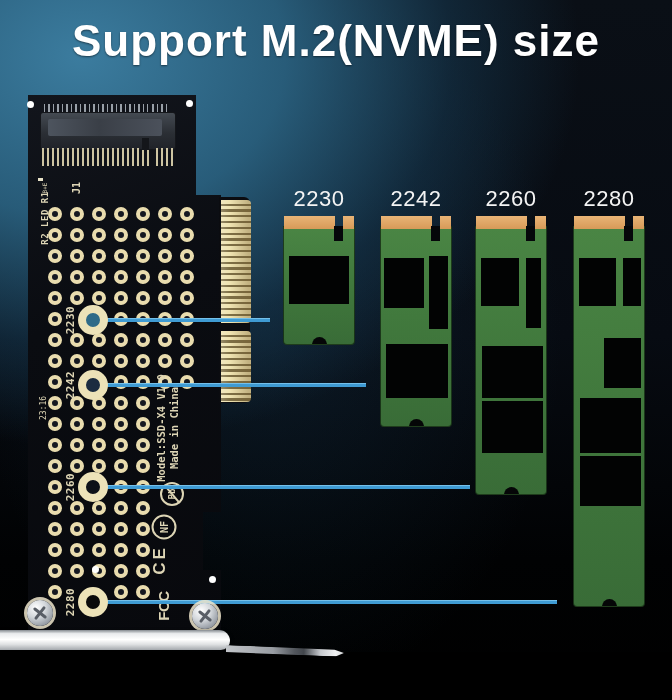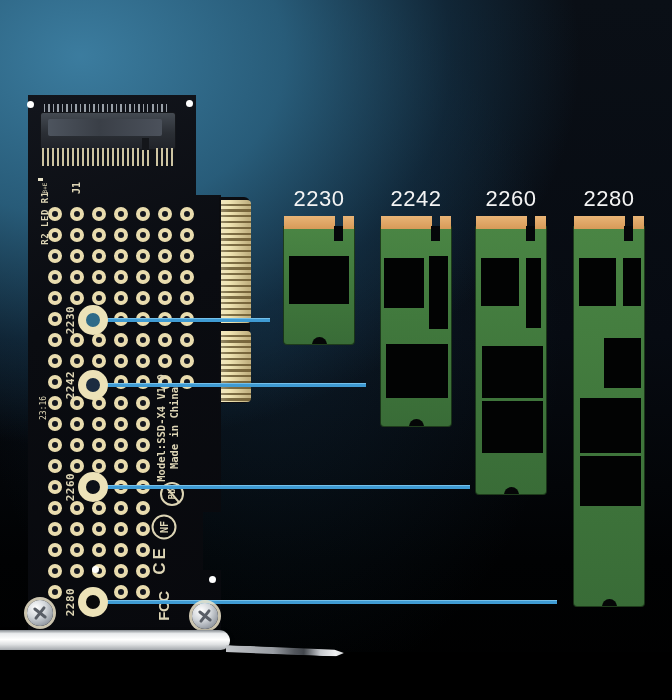--- a/index.html
+++ b/index.html
@@ -78,20 +78,21 @@
     background:linear-gradient(90deg,#c3c6ca 0%,#989ca2 40%,#53575d 58%,#42464c 66%,#c6c9cd 80%,#f0f1f2 93%,#d7d9db 100%);
     clip-path:polygon(0 0,92% 18%,100% 55%,93% 100%,0 88%);}
   .floor{position:absolute;left:0;top:652px;width:672px;height:48px;background:#000;z-index:7;}
   .pad{position:absolute;background:#e8e2c8;z-index:4;}
 </style>
 </head>
 <body>
 
 <div class="stage" id="stage">
 
+  <div class="title">Support M.2(NVME) size</div>
 
   <div class="card"></div>
 
   <div class="comb top" style="left:44px;width:104px;"></div>
   <div class="comb top" style="left:152px;width:16px;"></div>
   <div class="slot-body"></div>
   <div class="slot-inner"></div>
   <div class="slot-key"></div>
   <div class="comb bottom" style="left:42px;width:110px;"></div>
   <div class="comb bottom" style="left:156px;width:18px;"></div>

